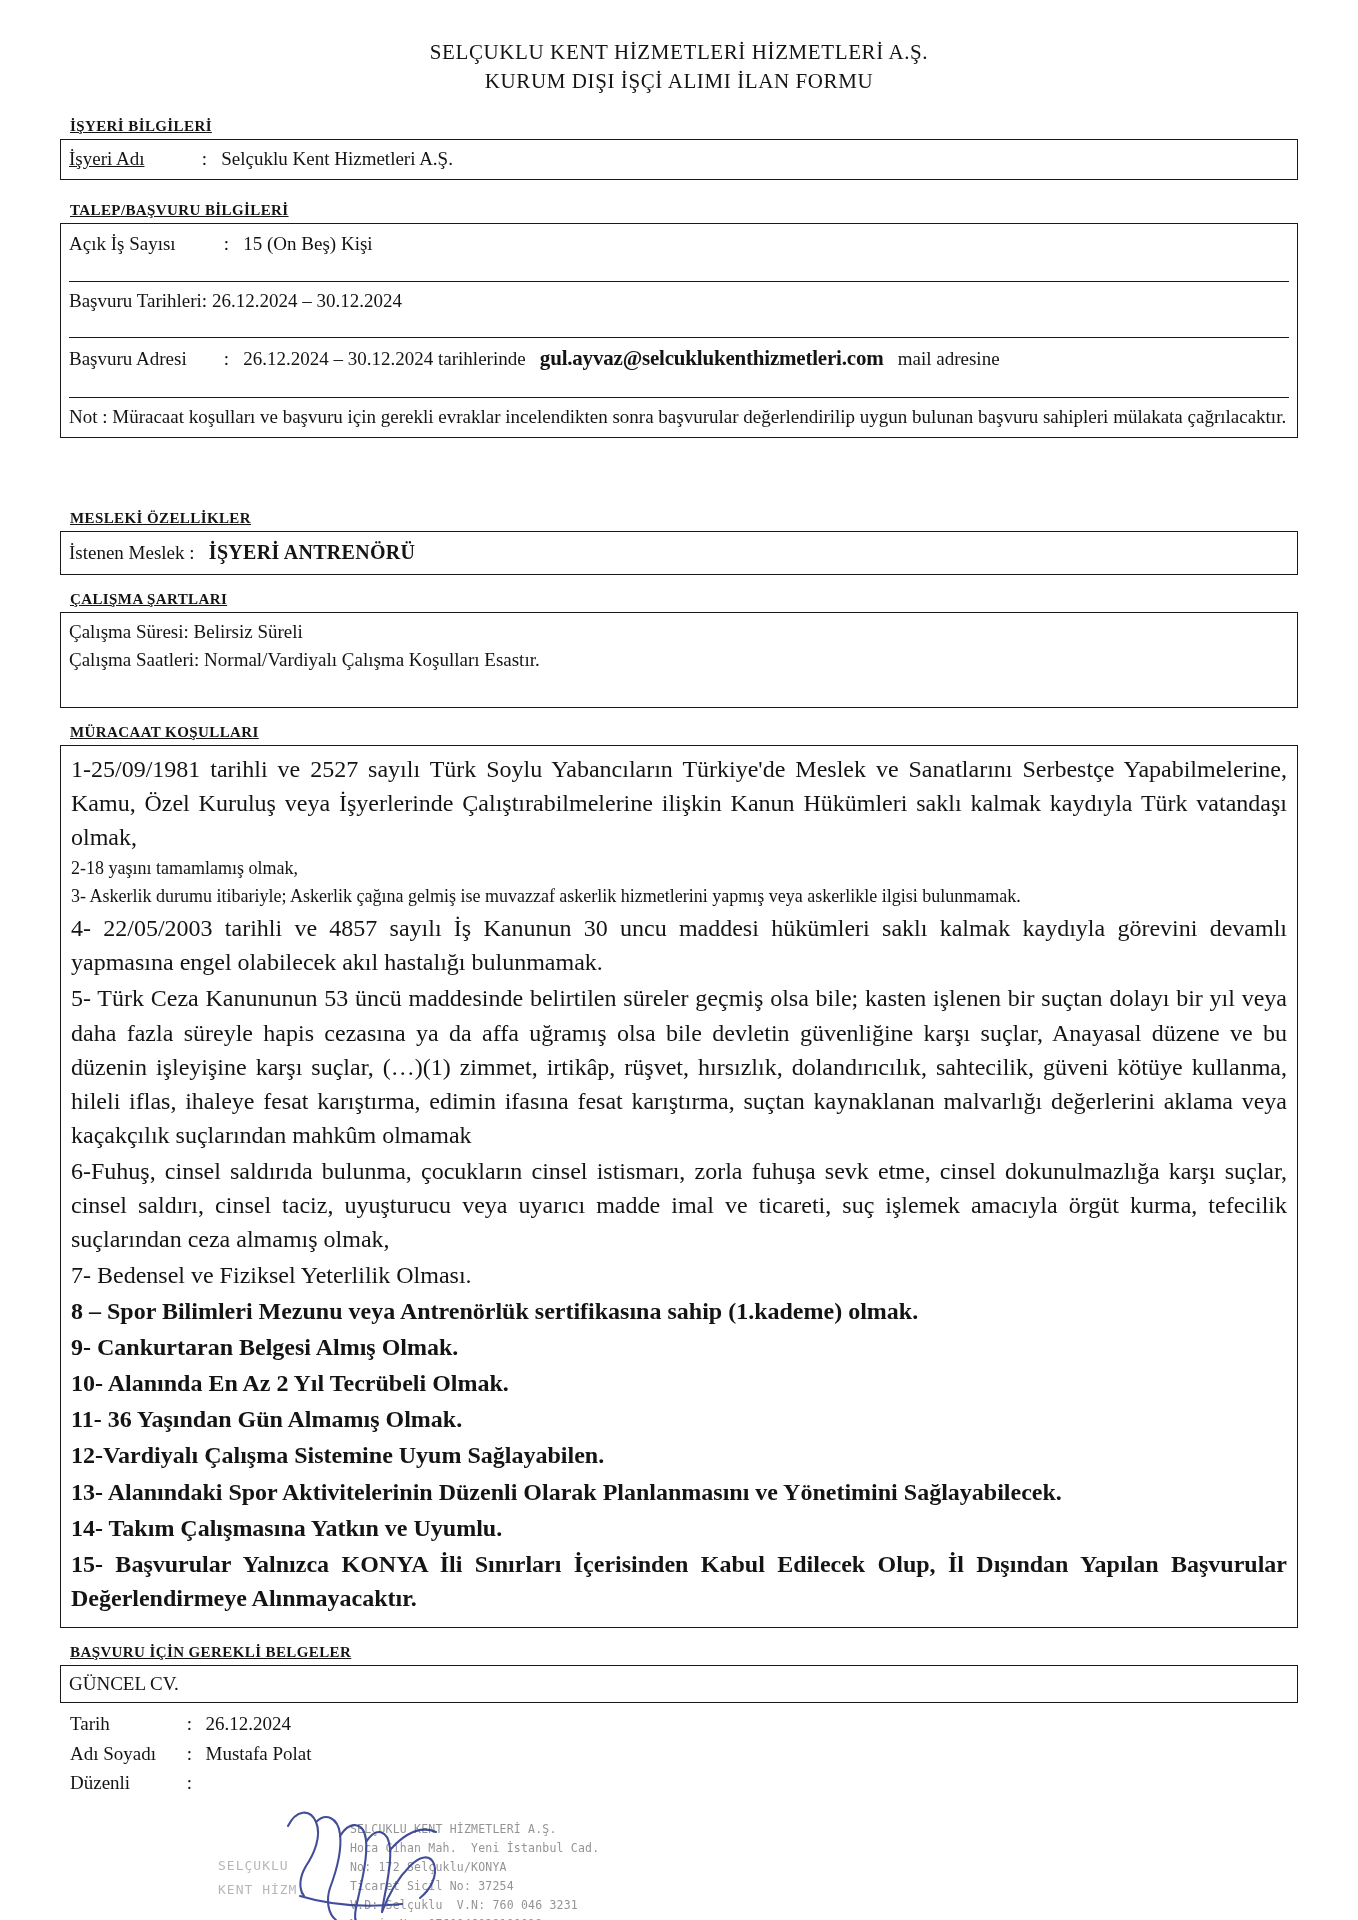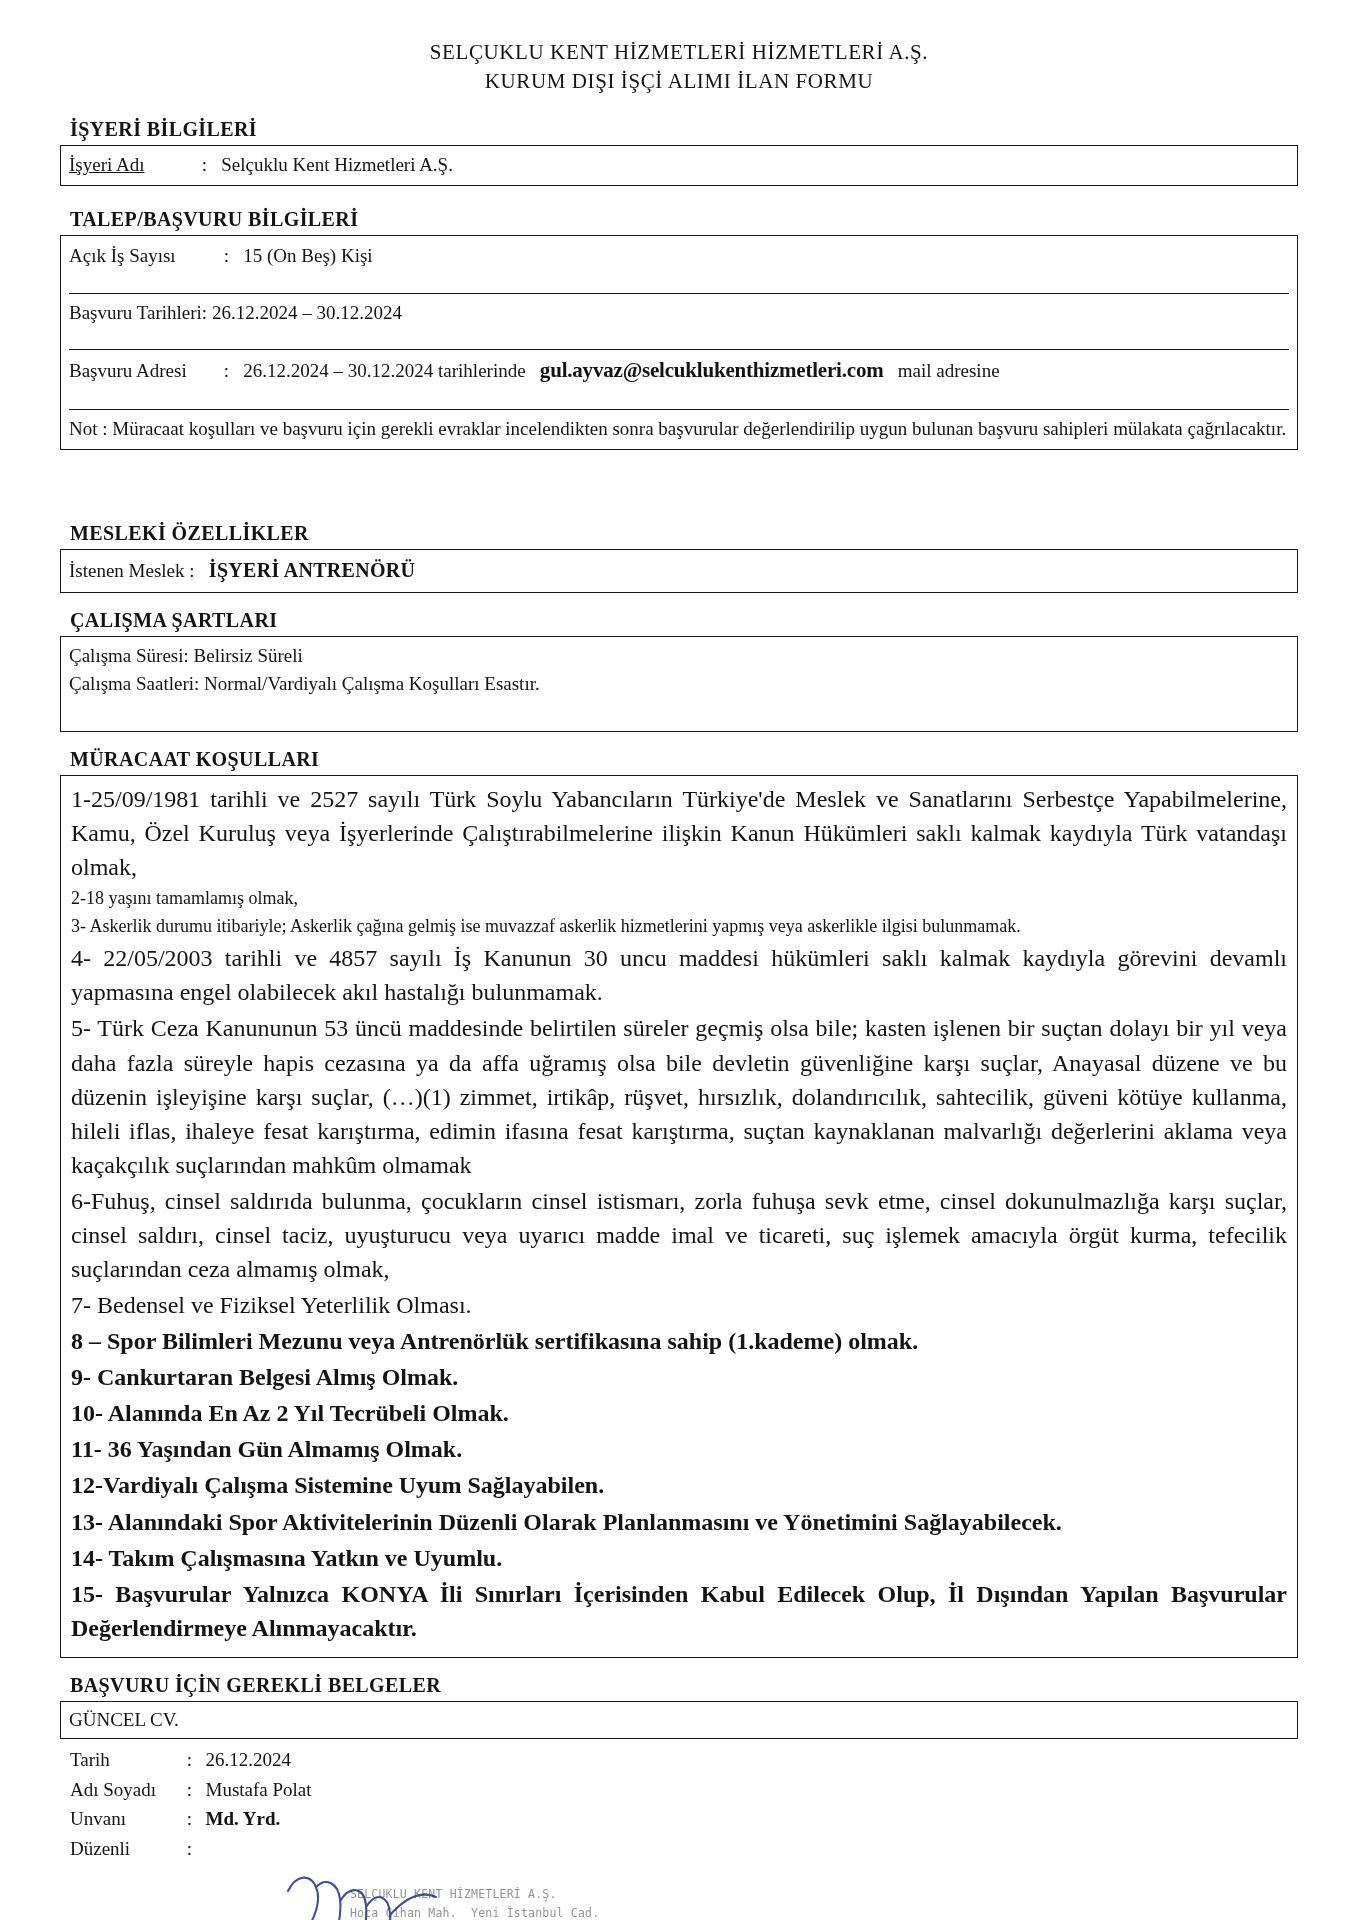--- a/index.html
+++ b/index.html
@@ -21,24 +21,25 @@
     text-align: center;
     font-size: 21px;
     letter-spacing: 0.6px;
     line-height: 1.38;
   }
   .doc-title .l1 { display: block; }
   .doc-title .l2 { display: block; }
 
   
   .sec-head {
-    font-size: 20px;
+    font-size: 15px;
     font-weight: bold;
     letter-spacing: 0.4px;
     margin: 22px 0 4px 10px;
+    text-decoration: underline;
   }
   .sec-head.tight { margin-top: 16px; }
 
   
   .box {
     border: 1.3px solid #1a1a1a;
     padding: 5px 8px 6px 8px;
     font-size: 19px;
     line-height: 1.5;
   }
@@ -207,25 +208,20 @@
   <div class="sign-table">
     <div class="r">
       <span class="k">Tarih</span>
       <span class="c">:</span>
       <span>26.12.2024</span>
     </div>
     <div class="r">
       <span class="k">Adı Soyadı</span>
       <span class="c">:</span>
       <span>Mustafa Polat</span>
-    </div>
-    <div class="r">
-      <span class="k">Unvanı</span>
-      <span class="c">:</span>
-      <span class="bold-val">Md. Yrd.</span>
     </div>
     <div class="r">
       <span class="k">Düzenli</span>
       <span class="c">:</span>
     </div>
   </div>
 
   <div class="stamp-area">
     <div class="stamp-left">SELÇUKLU
 KENT HİZM.</div>

